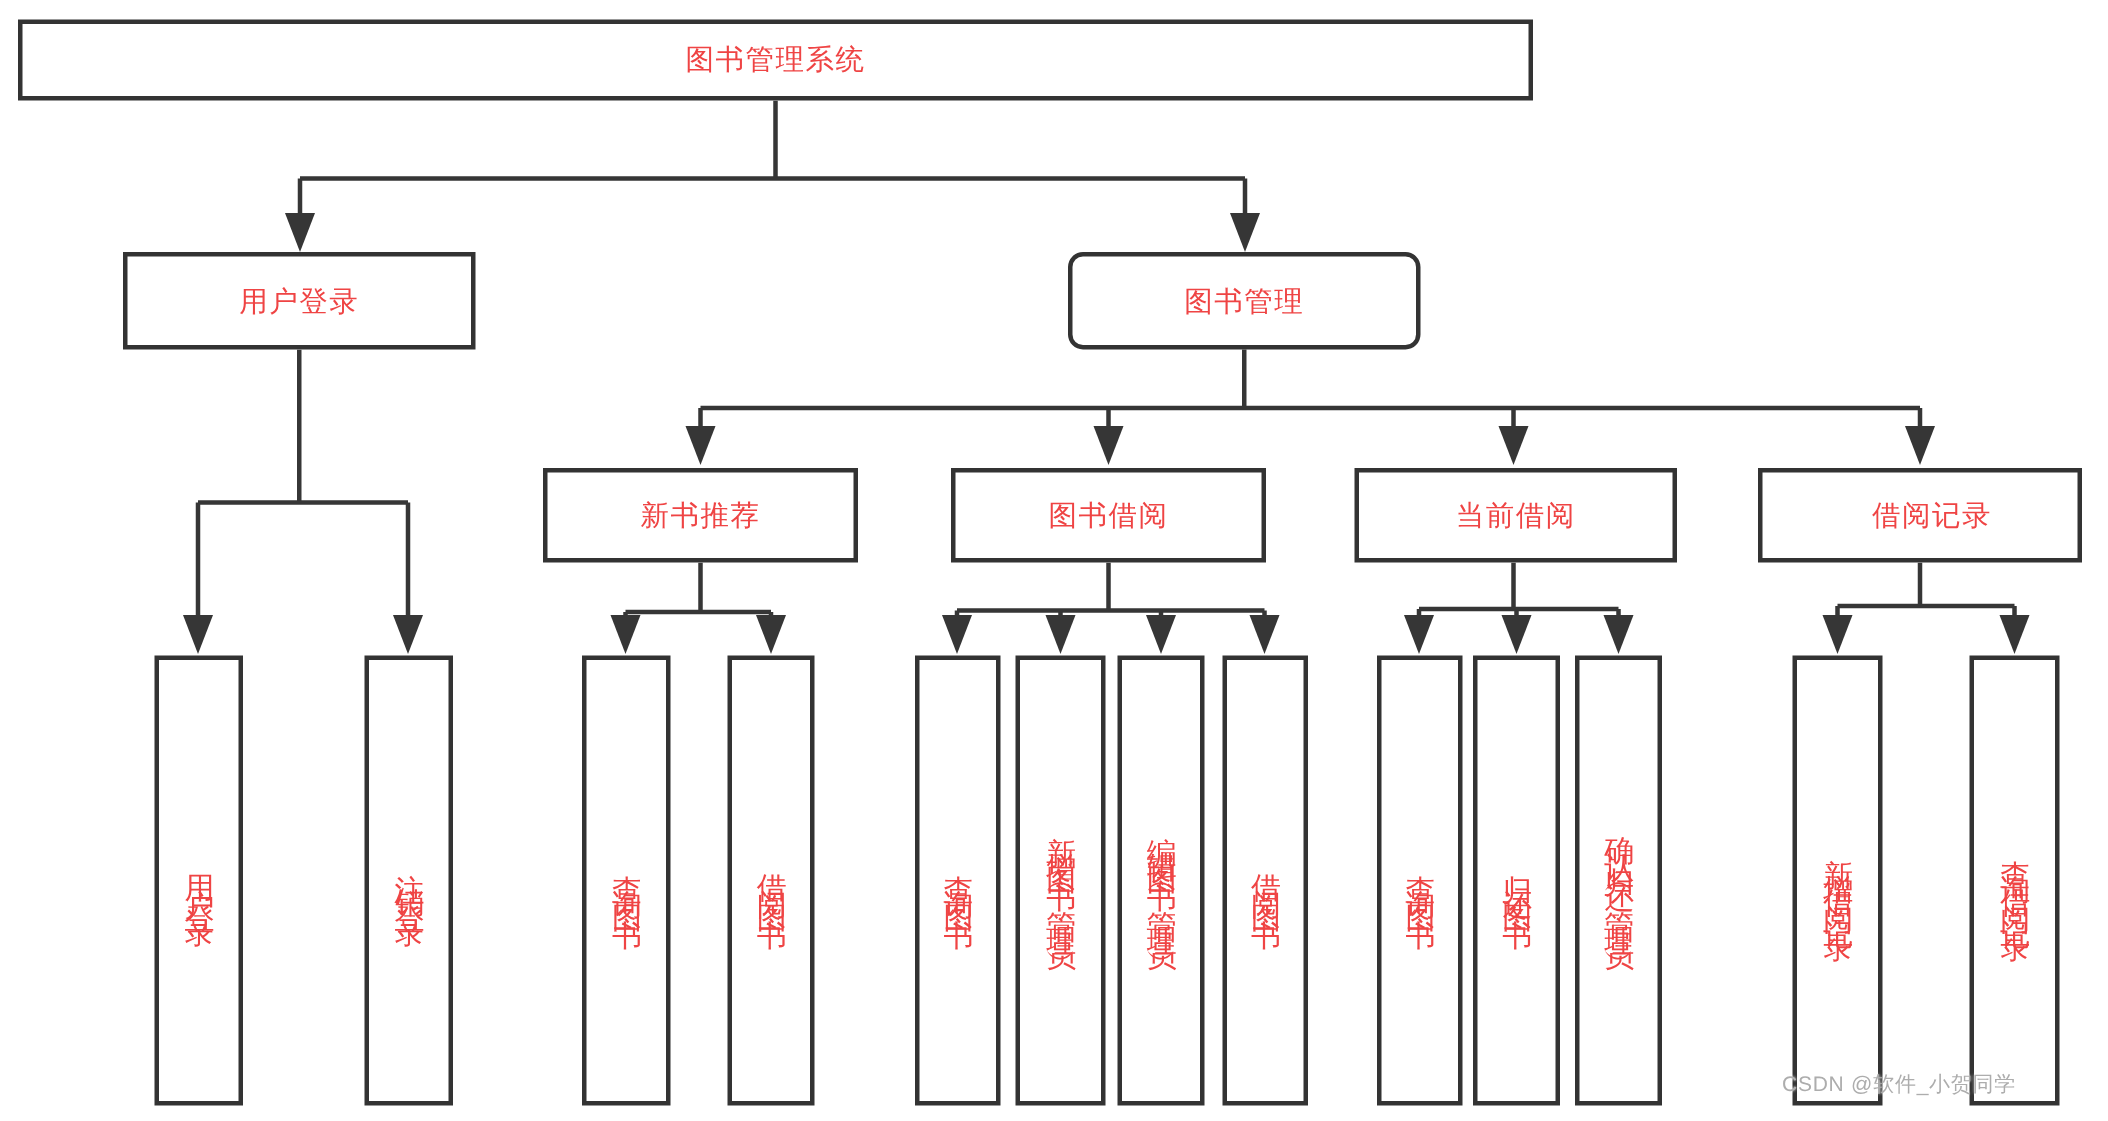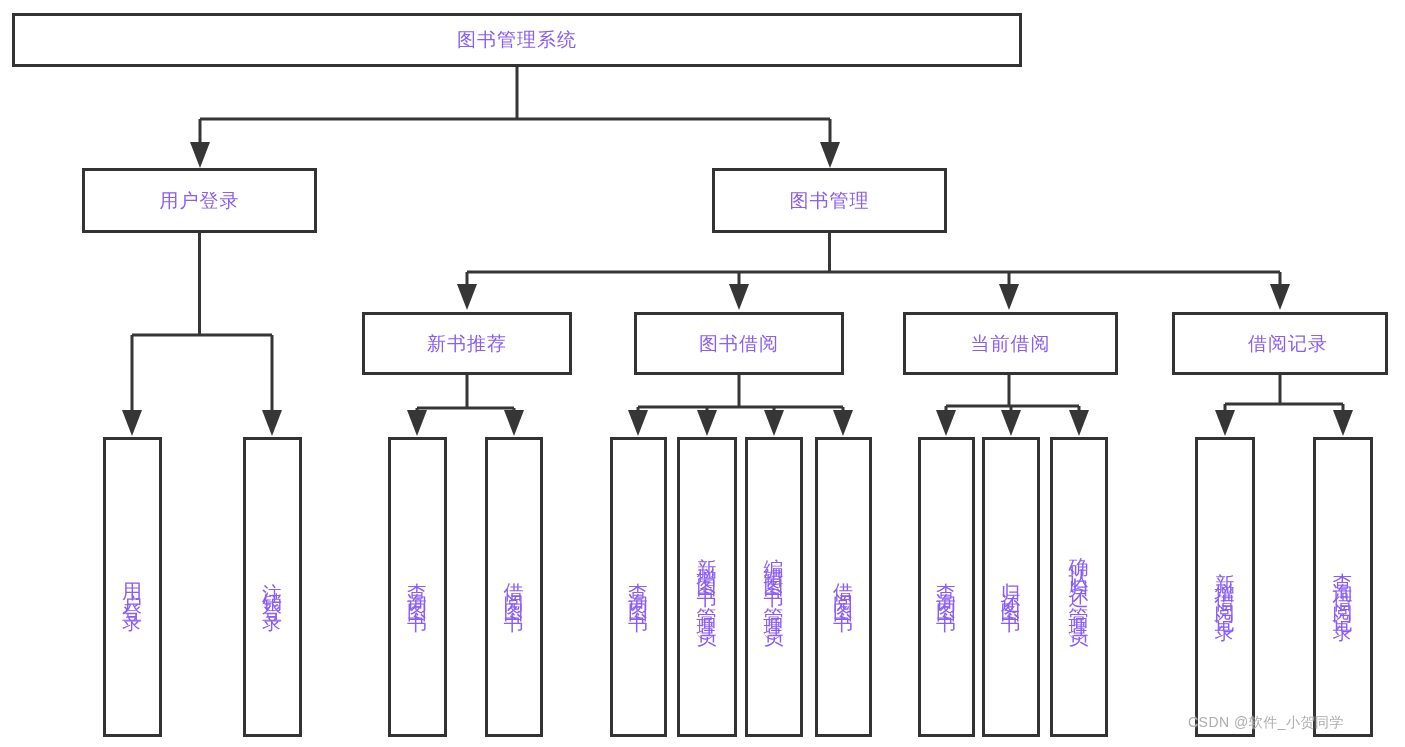--- a/index.html
+++ b/index.html
@@ -17,21 +17,21 @@
     width: 1405px; height: 747px;
   }
   .node {
     position: absolute;
     box-sizing: border-box;
     border: 3px solid #333333;
     background: #ffffff;
     display: flex;
     align-items: center;
     justify-content: center;
-    color: #8b5cf6;
+    color: #ef4444;
   }
   .node.h span {
     font-size: 19px;
     letter-spacing: 1px;
     white-space: nowrap;
   }
   .node.v span {
     writing-mode: vertical-rl;
     text-orientation: mixed;
     font-size: 20px;
@@ -89,21 +89,21 @@
     </g>
   </svg>
 
   <div class="node h" style="left:12px; top:13px; width:1010px; height:54px;">
     <span>图书管理系统</span>
   </div>
 
   <div class="node h" style="left:82px; top:168px; width:235px; height:65px;">
     <span>用户登录</span>
   </div>
-  <div class="node h" style="left:712px; top:168px; width:235px; height:65px;">
+  <div class="node h" style="left:712px; top:168px; width:235px; height:65px;border-radius:10px;">
     <span>图书管理</span>
   </div>
 
   <div class="node h" style="left:362px; top:312px; width:210px; height:63px;font-family:Liberation Mono, monospace;">
     <span>新书推荐</span>
   </div>
   <div class="node h" style="left:903px; top:312px; width:215px; height:63px;">
     <span>当前借阅</span>
   </div>
   <div class="node h" style="left:634px; top:312px; width:210px; height:63px;">

